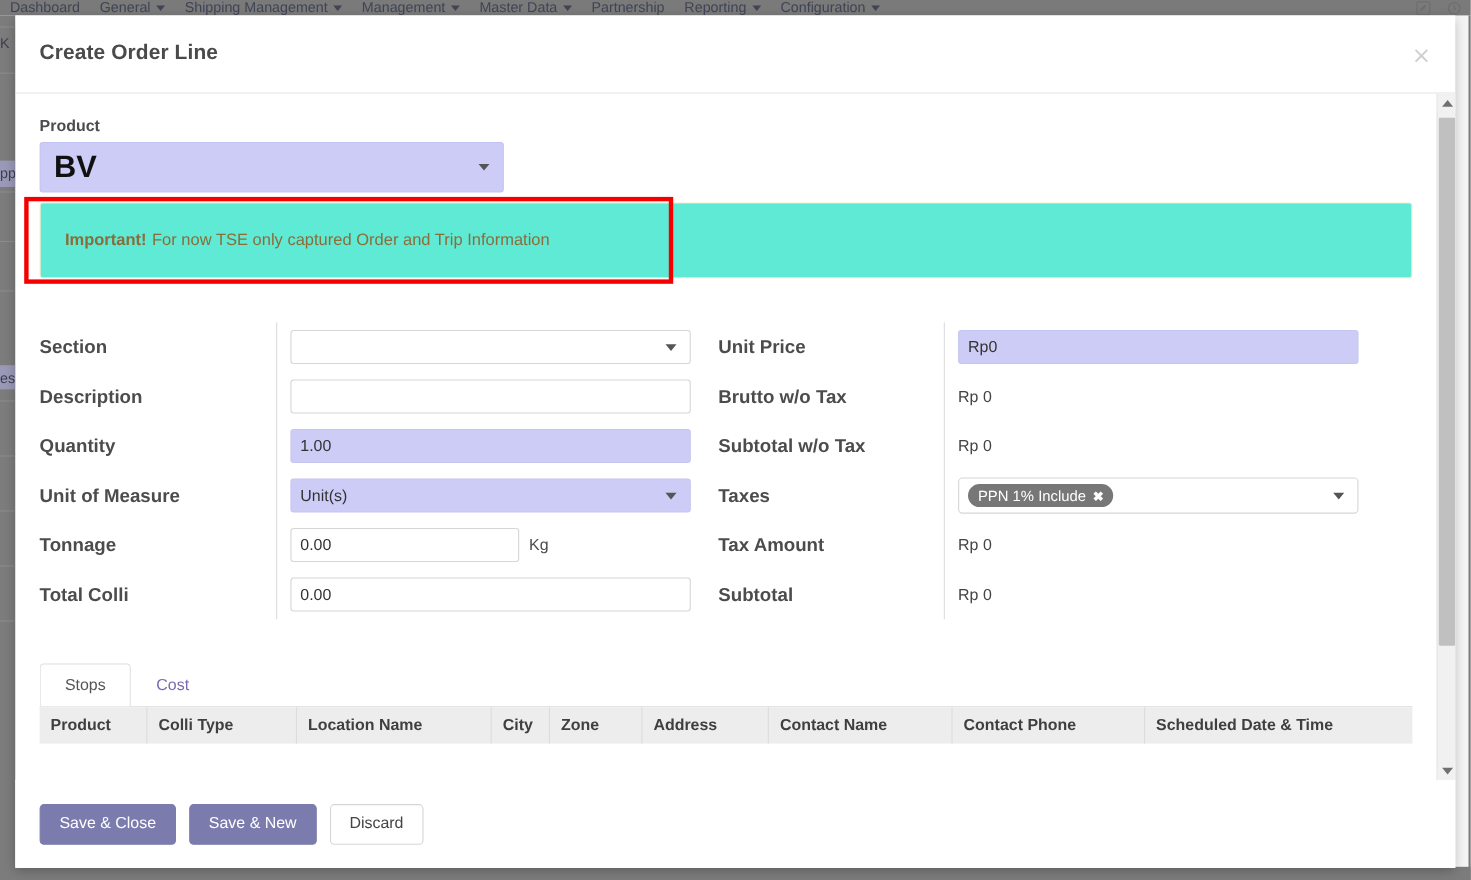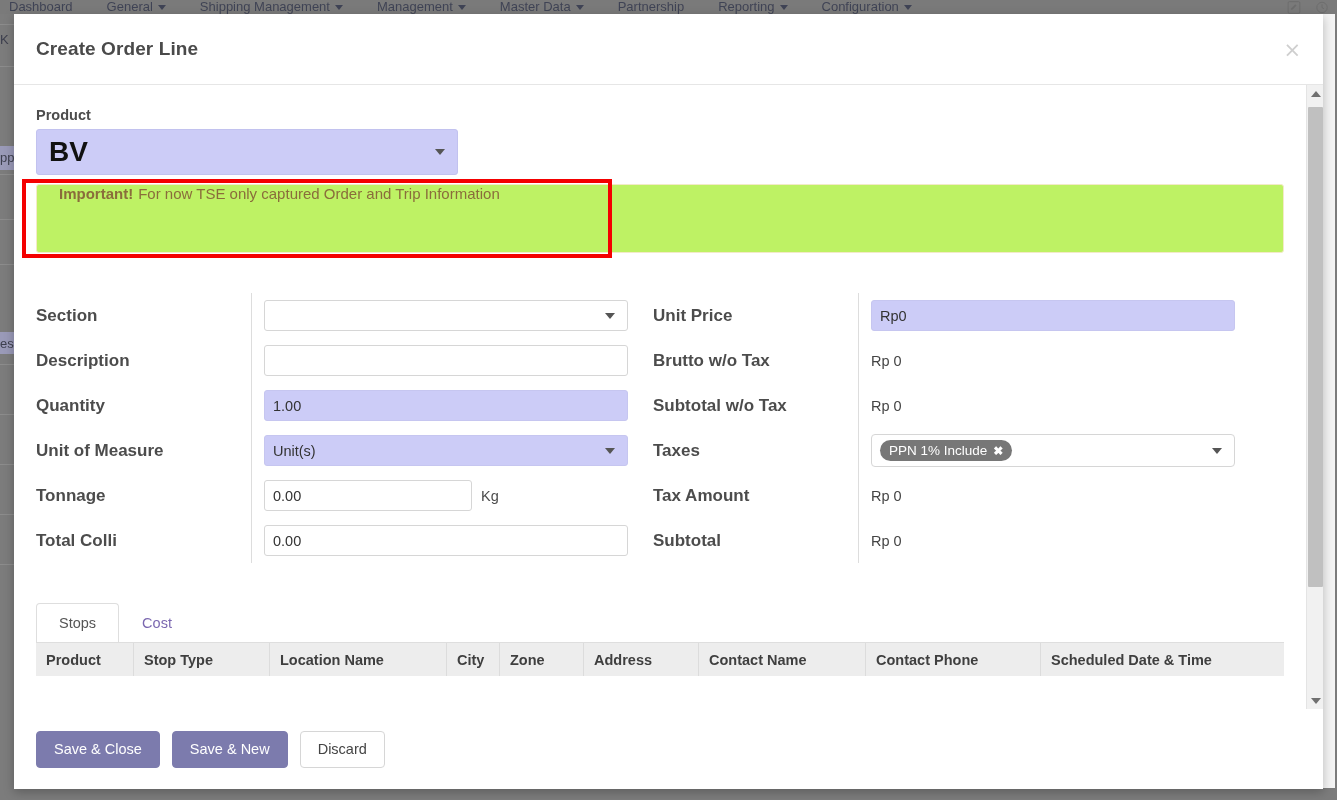--- a/index.html
+++ b/index.html
@@ -16,21 +16,20 @@
     position: absolute; inset: 0;
     background: #f4f4f4;
   }
   #top-menubar {
     position: absolute; top: 0; left: 0;
     width: 1337px; height: 14px;
     background: #7a7a7a;
     display: flex; align-items: center;
     overflow: hidden;
     white-space: nowrap;
-    gap: 16px;
   }
   .menu-item {
     color: #3b3f52;
     font-size: 13px;
     padding: 0 9px;
     line-height: 14px;
     display: inline-flex; align-items: center; gap: 5px;
     opacity: .92;
   }
   .caret-dn {
@@ -126,24 +125,24 @@
     width: 0; height: 0;
     border-left: 5px solid transparent;
     border-right: 5px solid transparent;
     border-top: 6px solid #555;
   }
 
   
   #alert-wrap { position: relative; margin-top: 9px; }
   #alert-banner {
     height: 69px;
-    background: #bef264;
+    background: #5eead4;
     border: 1px solid #f3eac8;
     border-radius: 3px;
-    display: flex; align-items: flex-start;
+    display: flex; align-items: center;
     padding: 0 22px;
     width: 1248px;
   }
   #alert-strong { font-weight: bold; color: #8a6d3b; font-size: 15px; margin-right: 5px; }
   #alert-text { color: #8a6d3b; font-size: 15px; }
   #alert-highlight-box {
     position: absolute;
     left: -14px; top: -5px;
     width: 590px; height: 79px;
     border: 4px solid #f40000;
@@ -477,21 +476,21 @@
       </div>
 
       <div id="tabs-area">
         <div id="tabs-row">
           <div class="tab active">Stops</div>
           <div class="tab">Cost</div>
         </div>
         <div id="stops-table">
           <div id="table-head">
             <div class="th" style="width:98px">Product</div>
-            <div class="th" style="width:136px">Stop Type</div>
+            <div class="th" style="width:136px">Colli Type</div>
             <div class="th" style="width:177px">Location Name</div>
             <div class="th" style="width:53px">City</div>
             <div class="th" style="width:84px">Zone</div>
             <div class="th" style="width:115px">Address</div>
             <div class="th" style="width:167px">Contact Name</div>
             <div class="th" style="width:175px">Contact Phone</div>
             <div class="th" style="width:243px;border-right:none">Scheduled Date &amp; Time</div>
           </div>
         </div>
       </div>

